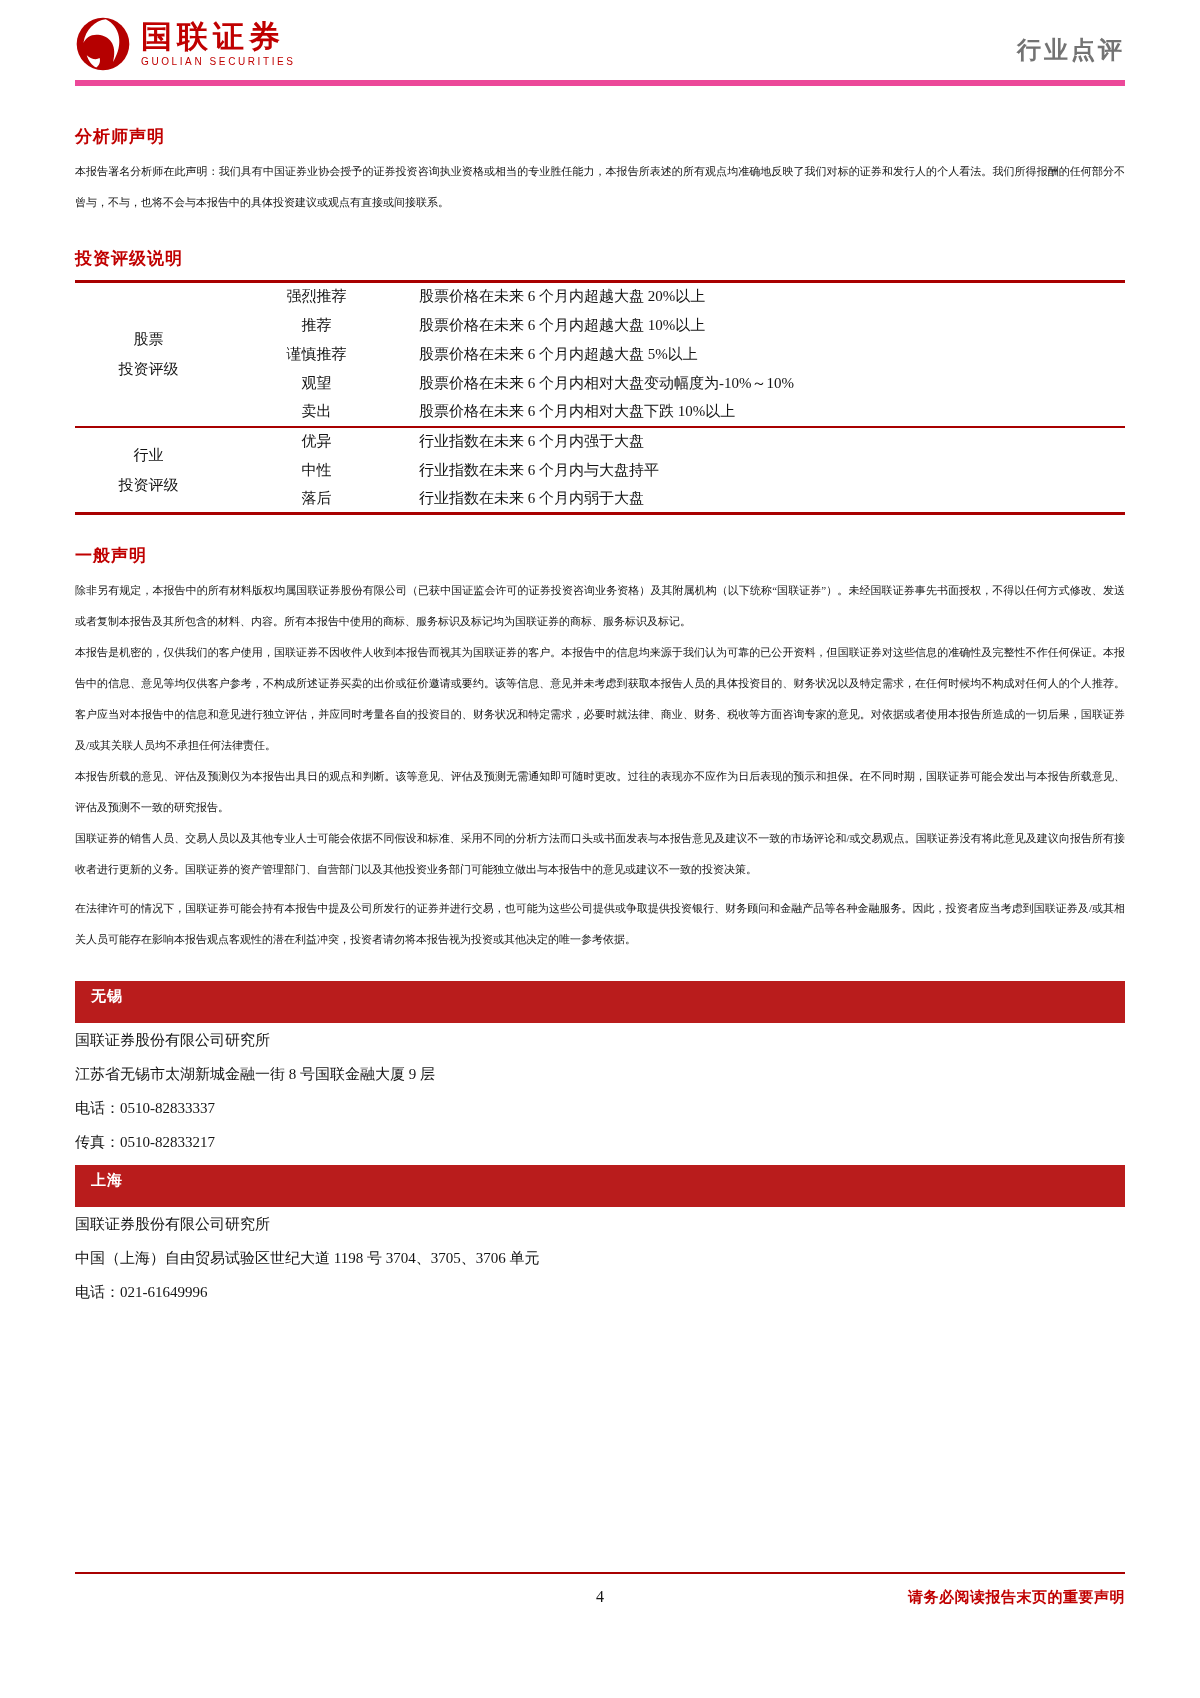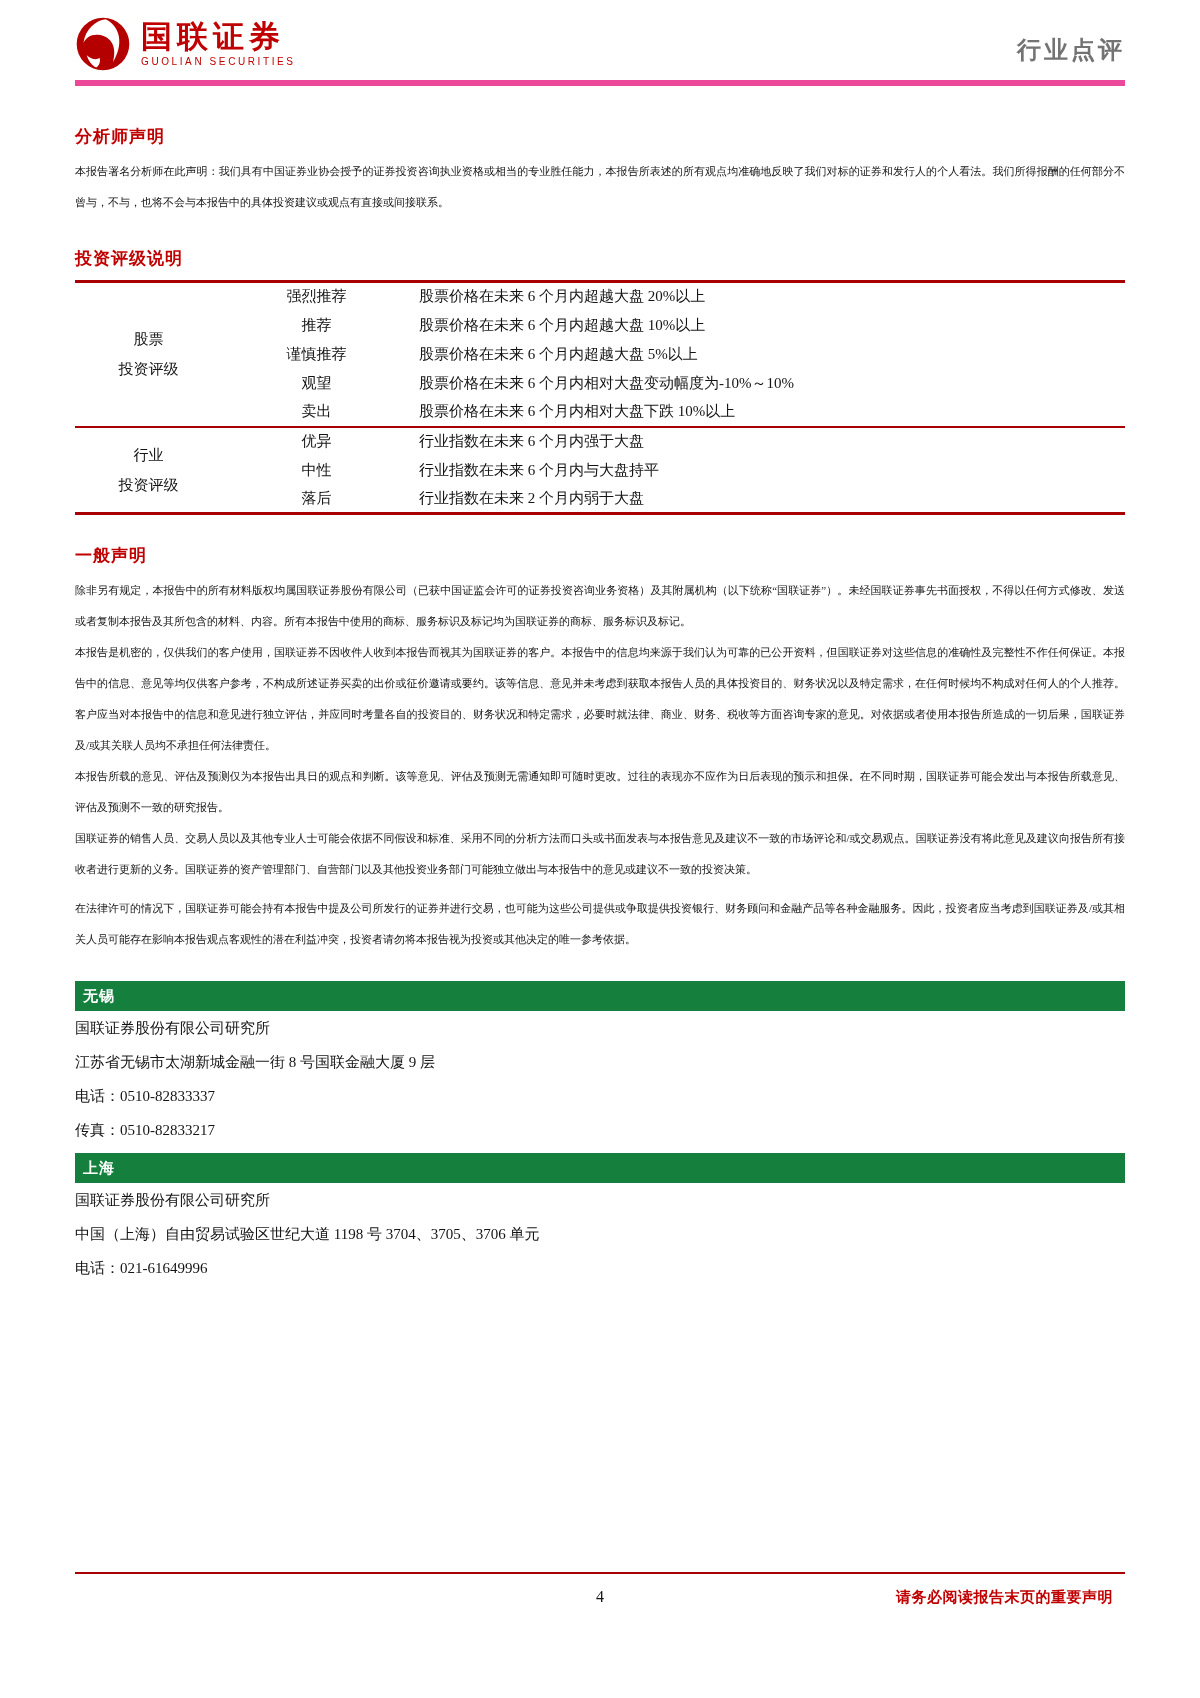--- a/index.html
+++ b/index.html
@@ -74,42 +74,42 @@
     color: #141414;
   }
   .rating-table td.cat   { width: 14%; text-align: center; line-height: 30px; }
   .rating-table td.rating{ width: 18%; text-align: center; }
   .rating-table td.desc  { padding-left: 8px; text-align: left; }
   .rating-table tbody.industry { border-top: 2px solid #a80000; }
 
   
   .offices { margin-top: 26px; }
   .office-bar {
-    height: 30px; line-height: 30px;
-    background: #15803d; color: #ffffff;
+    height: 42px; line-height: 30px;
+    background: #b91c1c; color: #ffffff;
     font-weight: bold; font-size: 15px;
-    padding-left: 8px; letter-spacing: 1px;
+    padding-left: 16px; letter-spacing: 1px;
   }
   .office-bar + .office-lines { padding-top: 0; }
   .office-line { font-size: 15px; line-height: 34px; color: #141414; }
   .office-gap { height: 6px; }
 
   
   .footer {
     position: absolute;
     left: 75px; right: 75px; bottom: 92px;
     border-top: 2px solid #a80000;
     padding-top: 14px;
   }
   .footer-pagenum {
     text-align: center; font-size: 16px; color: #141414;
     font-family: "Liberation Serif", serif;
   }
   .footer-notice {
-    position: absolute; right: 12px; top: 14px;
+    position: absolute; right: 0; top: 14px;
     color: #c00000; font-weight: bold; font-size: 15px;
     letter-spacing: 0.5px;
   }
 </style>
 </head>
 <body>
 
 <div class="page">
 
   <div class="header">
@@ -170,21 +170,21 @@
           </td>
           <td class="rating">优异</td>
           <td class="desc">行业指数在未来 6 个月内强于大盘</td>
         </tr>
         <tr>
           <td class="rating">中性</td>
           <td class="desc">行业指数在未来 6 个月内与大盘持平</td>
         </tr>
         <tr>
           <td class="rating">落后</td>
-          <td class="desc">行业指数在未来 2 个月内弱于大盘</td>
+          <td class="desc">行业指数在未来 6 个月内弱于大盘</td>
         </tr>
       </tbody>
     </table>
 
     <div class="section-heading mt-general">一般声明</div>
     <div class="body-text">
       <p>除非另有规定，本报告中的所有材料版权均属国联证券股份有限公司（已获中国证监会许可的证券投资咨询业务资格）及其附属机构（以下统称“国联证券”）。未经国联证券事先书面授权，不得以任何方式修改、发送或者复制本报告及其所包含的材料、内容。所有本报告中使用的商标、服务标识及标记均为国联证券的商标、服务标识及标记。</p>
       <p>本报告是机密的，仅供我们的客户使用，国联证券不因收件人收到本报告而视其为国联证券的客户。本报告中的信息均来源于我们认为可靠的已公开资料，但国联证券对这些信息的准确性及完整性不作任何保证。本报告中的信息、意见等均仅供客户参考，不构成所述证券买卖的出价或征价邀请或要约。该等信息、意见并未考虑到获取本报告人员的具体投资目的、财务状况以及特定需求，在任何时候均不构成对任何人的个人推荐。客户应当对本报告中的信息和意见进行独立评估，并应同时考量各自的投资目的、财务状况和特定需求，必要时就法律、商业、财务、税收等方面咨询专家的意见。对依据或者使用本报告所造成的一切后果，国联证券及/或其关联人员均不承担任何法律责任。</p>
       <p>本报告所载的意见、评估及预测仅为本报告出具日的观点和判断。该等意见、评估及预测无需通知即可随时更改。过往的表现亦不应作为日后表现的预示和担保。在不同时期，国联证券可能会发出与本报告所载意见、评估及预测不一致的研究报告。</p>
       <p>国联证券的销售人员、交易人员以及其他专业人士可能会依据不同假设和标准、采用不同的分析方法而口头或书面发表与本报告意见及建议不一致的市场评论和/或交易观点。国联证券没有将此意见及建议向报告所有接收者进行更新的义务。国联证券的资产管理部门、自营部门以及其他投资业务部门可能独立做出与本报告中的意见或建议不一致的投资决策。</p>

